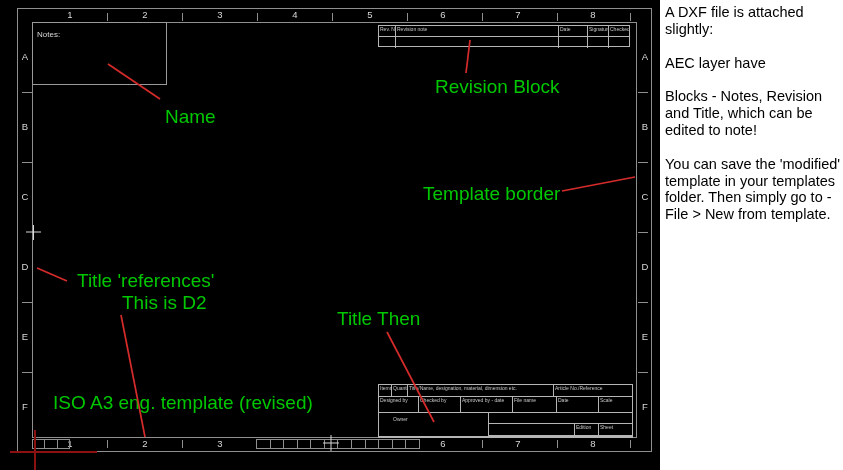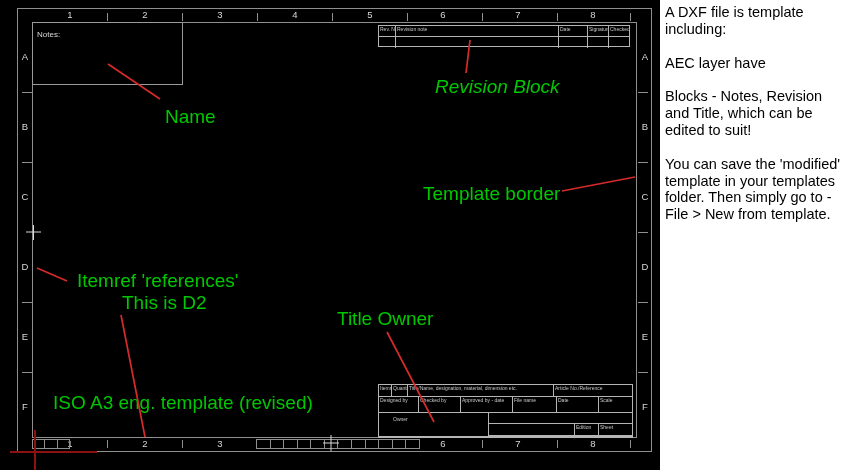--- a/index.html
+++ b/index.html
@@ -8,21 +8,21 @@
     background:var(--panel_bg,#fff);
     font-family:"Liberation Sans",sans-serif;
   }
   
   .cad{position:absolute;left:0;top:0;width:660px;height:470px;background:var(--canvas_bg,#000);}
   .frame{position:absolute;border:1px solid var(--frame_gray,#8f8f8f);box-sizing:border-box;background:transparent;}
   .rnum{position:absolute;color:var(--cad_text,#d8d8d8);font-size:9.5px;width:12px;text-align:center;line-height:10px;}
   .tickv{position:absolute;width:1px;height:8px;background:var(--frame_gray,#8f8f8f);}
   .tickh{position:absolute;height:1px;width:10px;background:var(--frame_gray,#8f8f8f);}
   .tiny{font-size:5px;color:#c8c8c8;line-height:1;white-space:nowrap;overflow:hidden;padding:1px 0 0 1px;}
-  .notesbox{position:absolute;left:32px;top:22px;width:151px;height:63px;border:1px solid #9a9a9a;box-sizing:border-box;}
+  .notesbox{position:absolute;left:32px;top:22px;width:135px;height:63px;border:1px solid #9a9a9a;box-sizing:border-box;}
   .notesbox span{font-size:8px;color:var(--cad_text,#d8d8d8);padding:2px 0 0 4px;display:inline-block;}
   
   .revblock{position:absolute;left:378px;top:25px;width:252px;height:22px;box-sizing:border-box;
     display:grid;grid-template-columns:17px 163px 29px 21px 1fr;grid-template-rows:11px 11px;
     border:1px solid var(--block_gray,#b5b5b5);}
   .revblock > div{border-right:1px solid var(--block_gray,#b5b5b5);border-bottom:1px solid var(--block_gray,#b5b5b5);box-sizing:border-box;}
   .revblock > div:nth-child(5n){border-right:none;}
   .revblock > div:nth-child(n+6){border-bottom:none;}
   
   .titleblock{position:absolute;left:378px;top:384px;width:255px;height:54px;box-sizing:border-box;
@@ -167,25 +167,25 @@
       <div></div>
   </div>
 
   <div class="comb" style="left:32px;top:439px;width:38px;">
     <div></div>
     <div></div>
     <div></div>
   </div>
 
   <div class="green" style="left:165px;top:106px;">Name</div>
-  <div class="green" style="left:435px;top:76px;font-style:italic;">Revision Block</div>
+  <div class="green" style="left:435px;top:76px;">Revision Block</div>
   <div class="green" style="left:423px;top:183px;text-align:right;">Template border</div>
-  <div class="green" style="left:77px;top:270px;">Itemref 'references'</div>
+  <div class="green" style="left:77px;top:270px;">Title 'references'</div>
   <div class="green" style="left:77px;top:292px;margin-left:45px;">This is D2</div>
-  <div class="green" style="left:337px;top:308px;">Title Owner</div>
+  <div class="green" style="left:337px;top:308px;">Title Then</div>
   <div class="green" style="left:53px;top:392px;">ISO A3 eng. template (revised)</div>
 
   <svg class="overlay" width="660" height="470" viewBox="0 0 660 470">
     <line x1="108" y1="64" x2="160" y2="99" style="stroke:var(--leader_red,#d62b2b);stroke-width:1.7"></line>
     <line x1="470" y1="40" x2="466" y2="73" style="stroke:var(--leader_red,#d62b2b);stroke-width:1.7"></line>
     <line x1="562" y1="191" x2="635" y2="177" style="stroke:var(--leader_red,#d62b2b);stroke-width:1.7"></line>
     <line x1="37" y1="268" x2="67" y2="281" style="stroke:var(--leader_red,#d62b2b);stroke-width:1.7"></line>
     <line x1="121" y1="315" x2="145" y2="437" style="stroke:var(--leader_red,#d62b2b);stroke-width:1.7"></line>
     <line x1="387" y1="332" x2="434" y2="422" style="stroke:var(--leader_red,#d62b2b);stroke-width:1.7"></line>
     <g style="stroke:var(--cad_text,#d8d8d8);stroke-width:1">
@@ -197,17 +197,17 @@
         <line x1="331" y1="435" x2="331" y2="451"></line>
     </g>
     <g style="stroke:var(--origin_red,#8c1212);stroke-width:2">
       <line x1="35" y1="430" x2="35" y2="470"></line>
         <line x1="10" y1="452" x2="97" y2="452"></line>
     </g>
   </svg>
 </div>
 
 <div class="panel">
-  <p>A DXF file is template including:</p>
+  <p>A DXF file is attached slightly:</p>
   <p>AEC layer have</p>
-  <p>Blocks - Notes, Revision and Title, which can be edited to suit!</p>
+  <p>Blocks - Notes, Revision and Title, which can be edited to note!</p>
   <p>You can save the 'modified' template in your templates folder. Then simply go to - File &gt; New from template.</p>
 </div>
 
 </body></html>

